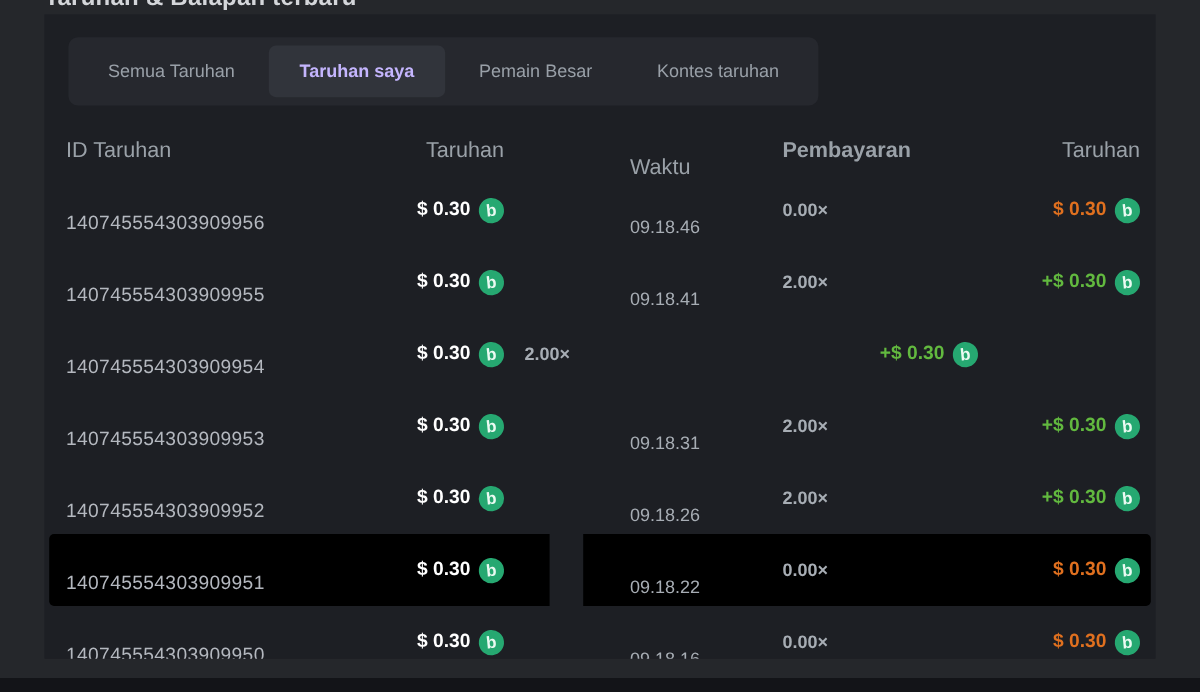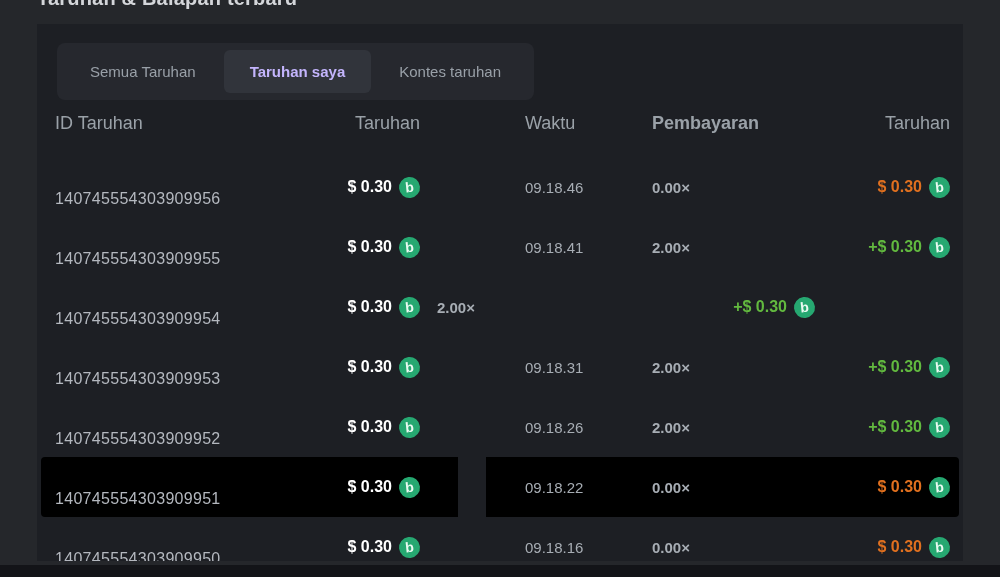--- a/index.html
+++ b/index.html
@@ -9,21 +9,21 @@
     background: #25272b;
     font-family: "Liberation Sans", sans-serif;
     position: relative;
   }
   .page-title {
     position: absolute; top: -13px; left: 37px;
     font-size: 20px; font-weight: 700; color: #d4d6da;
     letter-spacing: .2px; white-space: nowrap;
   }
   .card {
-    position: absolute; left: 37px; top: 24px;
+    position: absolute; left: 37px; top: 12px;
     width: 926px; height: 537px;
     background: #1d1f24;
     overflow: hidden;
   }
   .tabbar {
     display: inline-flex; align-items: center;
     margin: 19px 0 0 20px; padding: 7px;
     background: #26282e; border-radius: 8px; gap: 2px;
   }
   .tab {
@@ -55,21 +55,21 @@
     border-radius: 4px;
   }
   .row.hl { background: #000000; }
   .row.hl::after {
     content: ""; position: absolute;
     left: 417px; top: 0; width: 28px; height: 100%;
     background: #1d1f24;
   }
   .c1 { justify-self: start; }
   .c2 { justify-self: end; display: flex; align-items: center; }
-  .c3 { justify-self: start; padding-left: 105px; }
+  .c3 { justify-self: start; padding-left: 105px; margin-top: 28px; }
   .c4 { justify-self: start; padding-left: 17px; font-weight: bold; }
   .c5 { justify-self: end; display: flex; align-items: center; }
   .cell-id   { color: #b4b8bf; letter-spacing: .3px; margin-top: 24px; }
   .cell-bet  { color: #ffffff; font-weight: 700; }
   .cell-time, .cell-payout { color: #a7adb4; font-size: 15px; }
   .cell-profit { font-weight: 700; }
   .c5.win  .cell-profit { color: var(--win, #62b93f); }
   .c5.lose .cell-profit { color: var(--lose, #e0701f); }
   .coin {
     display: inline-block; width: 21px; height: 21px;
@@ -90,20 +90,21 @@
 </head>
 <body>
 
 <div class="page-title">Taruhan &amp; Balapan terbaru</div>
 
 <div class="card">
 
   <div class="tabbar">
     <button class="tab">Semua Taruhan</button>
     <button class="tab active">Taruhan saya</button>
+    <button class="tab">Pemain Besar</button>
     <button class="tab">Kontes taruhan</button>
   </div>
 
   <div class="thead">
     <span class="c1">ID Taruhan</span>
     <span class="c2">Taruhan</span>
     <span class="c3">Waktu</span>
     <span class="c4">Pembayaran</span>
     <span class="c5">Taruhan</span>
   </div>

